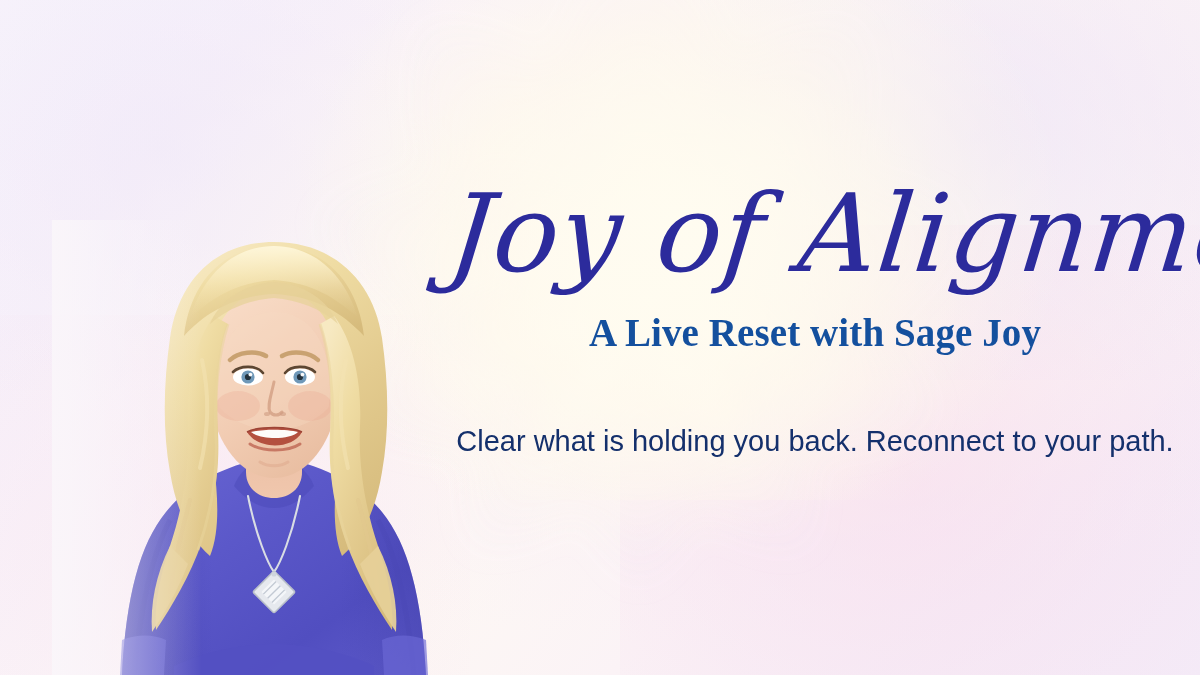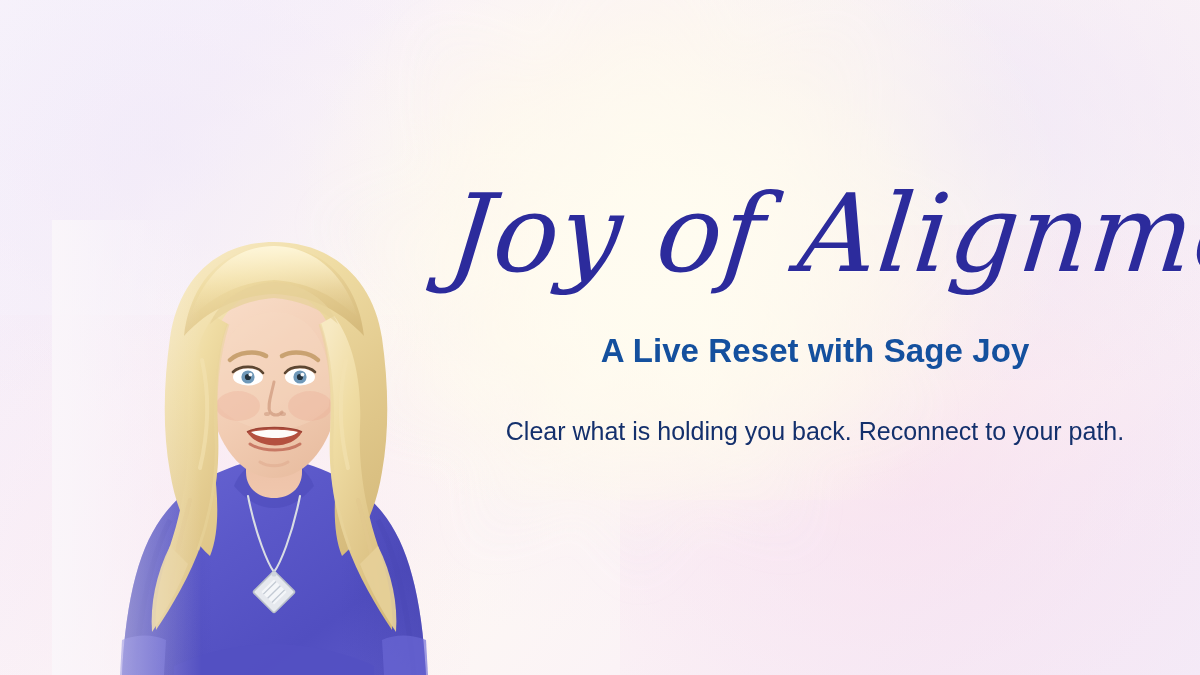--- a/index.html
+++ b/index.html
@@ -89,34 +89,34 @@
     font-size:108px;
     line-height:1.0;
     letter-spacing:1px;
     color:#2c2b9c;
     white-space:nowrap;
     transform:skewX(-6deg);
     text-shadow:0 1px 0 rgba(255,255,255,0.45);
   }
 
   .subtitle {
-    margin-top:44px;
-    font-family:Liberation Sans, sans-serif;
+    margin-top:23px;
+    font-family:Liberation Serif, serif;
     font-weight:700;
-    font-size:33px;
+    font-size:39px;
     line-height:1.15;
     letter-spacing:0.1px;
     color:#14509e;
   }
 
   .body-copy {
-    margin-top:44px;
+    margin-top:65px;
     font-family:"Liberation Sans", sans-serif;
     font-weight:400;
-    font-size:25px;
+    font-size:29px;
     line-height:1.42;
     color:#14306c;
   }
   .body-copy .line { display:block; }
 </style>
 </head>
 <body>
 
 <div class="banner">
 

